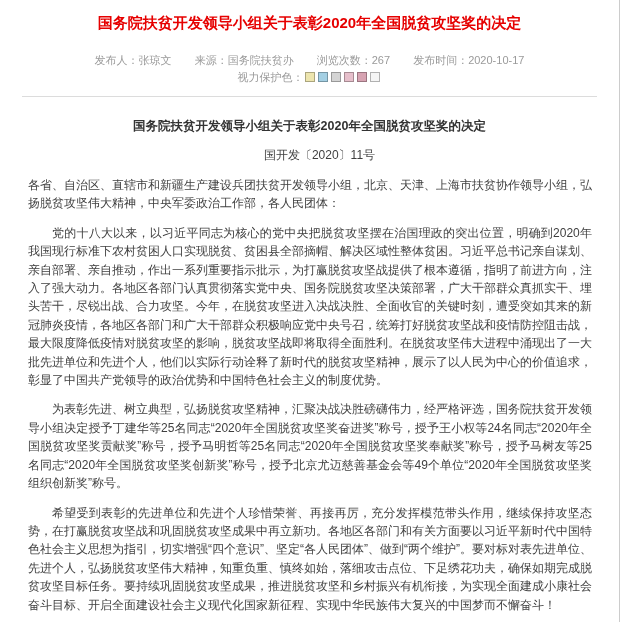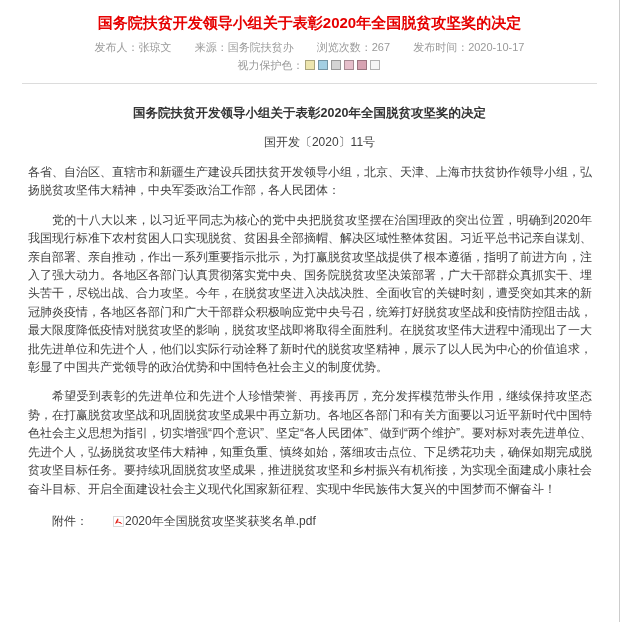--- a/index.html
+++ b/index.html
@@ -15,33 +15,34 @@
   .main-title{
     margin:0;
     padding-top:13px;
     text-align:center;
     font-size:15px;
     line-height:20px;
     font-weight:bold;
     color:#e60000;
   }
   .meta-row{
-    margin-top:8px;
+    margin-top:21px;
     text-align:center;
     font-size:11px;
     line-height:13px;
     color:#9a9a9a;
   }
   .meta-item{margin:0 10px;white-space:nowrap;}
   .eye-row{
     margin-top:5px;
     text-align:center;
     font-size:11px;
     line-height:13px;
     color:#9a9a9a;
+    font-family:Liberation Mono, monospace;
   }
   .swatch-strip{display:inline-block;vertical-align:-1px;}
   .swatch{
     display:inline-block;
     width:8px;height:8px;
     margin:0 1.5px;
     border:1px solid rgba(0,0,0,0.28);
     cursor:pointer;
   }
   .rule{
@@ -101,20 +102,21 @@
 
   <div class="rule"></div>
 
   <h2 class="article-title">国务院扶贫开发领导小组关于表彰2020年全国脱贫攻坚奖的决定</h2>
 
   <div class="doc-number">国开发〔2020〕11号</div>
 
   <div class="body-text">
     <p class="para no-indent">各省、自治区、直辖市和新疆生产建设兵团扶贫开发领导小组，北京、天津、上海市扶贫协作领导小组，弘扬脱贫攻坚伟大精神，中央军委政治工作部，各人民团体：</p>
     <p class="para">党的十八大以来，以习近平同志为核心的党中央把脱贫攻坚摆在治国理政的突出位置，明确到2020年我国现行标准下农村贫困人口实现脱贫、贫困县全部摘帽、解决区域性整体贫困。习近平总书记亲自谋划、亲自部署、亲自推动，作出一系列重要指示批示，为打赢脱贫攻坚战提供了根本遵循，指明了前进方向，注入了强大动力。各地区各部门认真贯彻落实党中央、国务院脱贫攻坚决策部署，广大干部群众真抓实干、埋头苦干，尽锐出战、合力攻坚。今年，在脱贫攻坚进入决战决胜、全面收官的关键时刻，遭受突如其来的新冠肺炎疫情，各地区各部门和广大干部群众积极响应党中央号召，统筹打好脱贫攻坚战和疫情防控阻击战，最大限度降低疫情对脱贫攻坚的影响，脱贫攻坚战即将取得全面胜利。在脱贫攻坚伟大进程中涌现出了一大批先进单位和先进个人，他们以实际行动诠释了新时代的脱贫攻坚精神，展示了以人民为中心的价值追求，彰显了中国共产党领导的政治优势和中国特色社会主义的制度优势。</p>
+    <p class="para">为表彰先进、树立典型，弘扬脱贫攻坚精神，汇聚决战决胜磅礴伟力，经严格评选，国务院扶贫开发领导小组决定授予丁建华等25名同志“2020年全国脱贫攻坚奖奋进奖”称号，授予王小权等24名同志“2020年全国脱贫攻坚奖贡献奖”称号，授予马明哲等25名同志“2020年全国脱贫攻坚奖奉献奖”称号，授予马树友等25名同志“2020年全国脱贫攻坚奖创新奖”称号，授予北京尤迈慈善基金会等49个单位“2020年全国脱贫攻坚奖组织创新奖”称号。</p>
     <p class="para">希望受到表彰的先进单位和先进个人珍惜荣誉、再接再厉，充分发挥模范带头作用，继续保持攻坚态势，在打赢脱贫攻坚战和巩固脱贫攻坚成果中再立新功。各地区各部门和有关方面要以习近平新时代中国特色社会主义思想为指引，切实增强“四个意识”、坚定“各人民团体”、做到“两个维护”。要对标对表先进单位、先进个人，弘扬脱贫攻坚伟大精神，知重负重、慎终如始，落细攻击点位、下足绣花功夫，确保如期完成脱贫攻坚目标任务。要持续巩固脱贫攻坚成果，推进脱贫攻坚和乡村振兴有机衔接，为实现全面建成小康社会奋斗目标、开启全面建设社会主义现代化国家新征程、实现中华民族伟大复兴的中国梦而不懈奋斗！</p>
 
     <div class="attachment-line">
       <span>附件：</span><span class="pdf-icon"><svg width="11" height="11" viewBox="0 0 11 11">
             <rect x="0.5" y="0.5" width="10" height="10" fill="#ffffff" stroke="#d9d9d9"></rect>
             <path d="M2 8 C3 5.5 4 3 4.7 2.6 C5.4 2.2 5.6 3.4 5.2 4.6 C4.8 5.8 3.6 7.4 2 8 Z M5.2 4.6 C5.8 5.8 6.8 6.8 8.6 7 C9.6 7.1 9.4 8 8.2 7.8 C6.8 7.5 5.6 6.4 5.2 4.6 Z M3.4 6.6 C4.8 6.1 6.8 5.9 8 6.1 L7.8 6.7 C6.4 6.4 4.8 6.6 3.4 7.2 Z" fill="#e2231a"></path>
           </svg></span><a class="attachment-link">2020年全国脱贫攻坚奖获奖名单.pdf</a>
     </div>
   </div>
 

